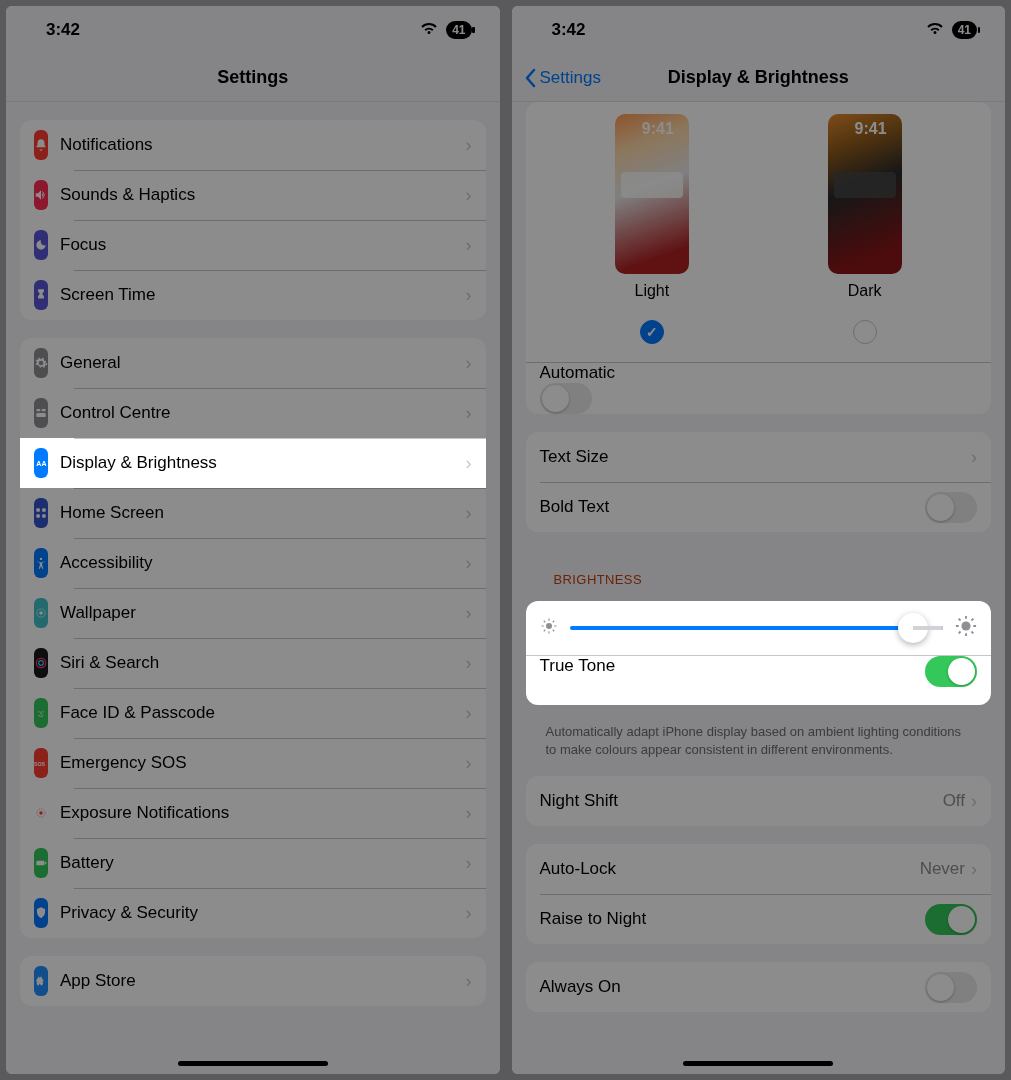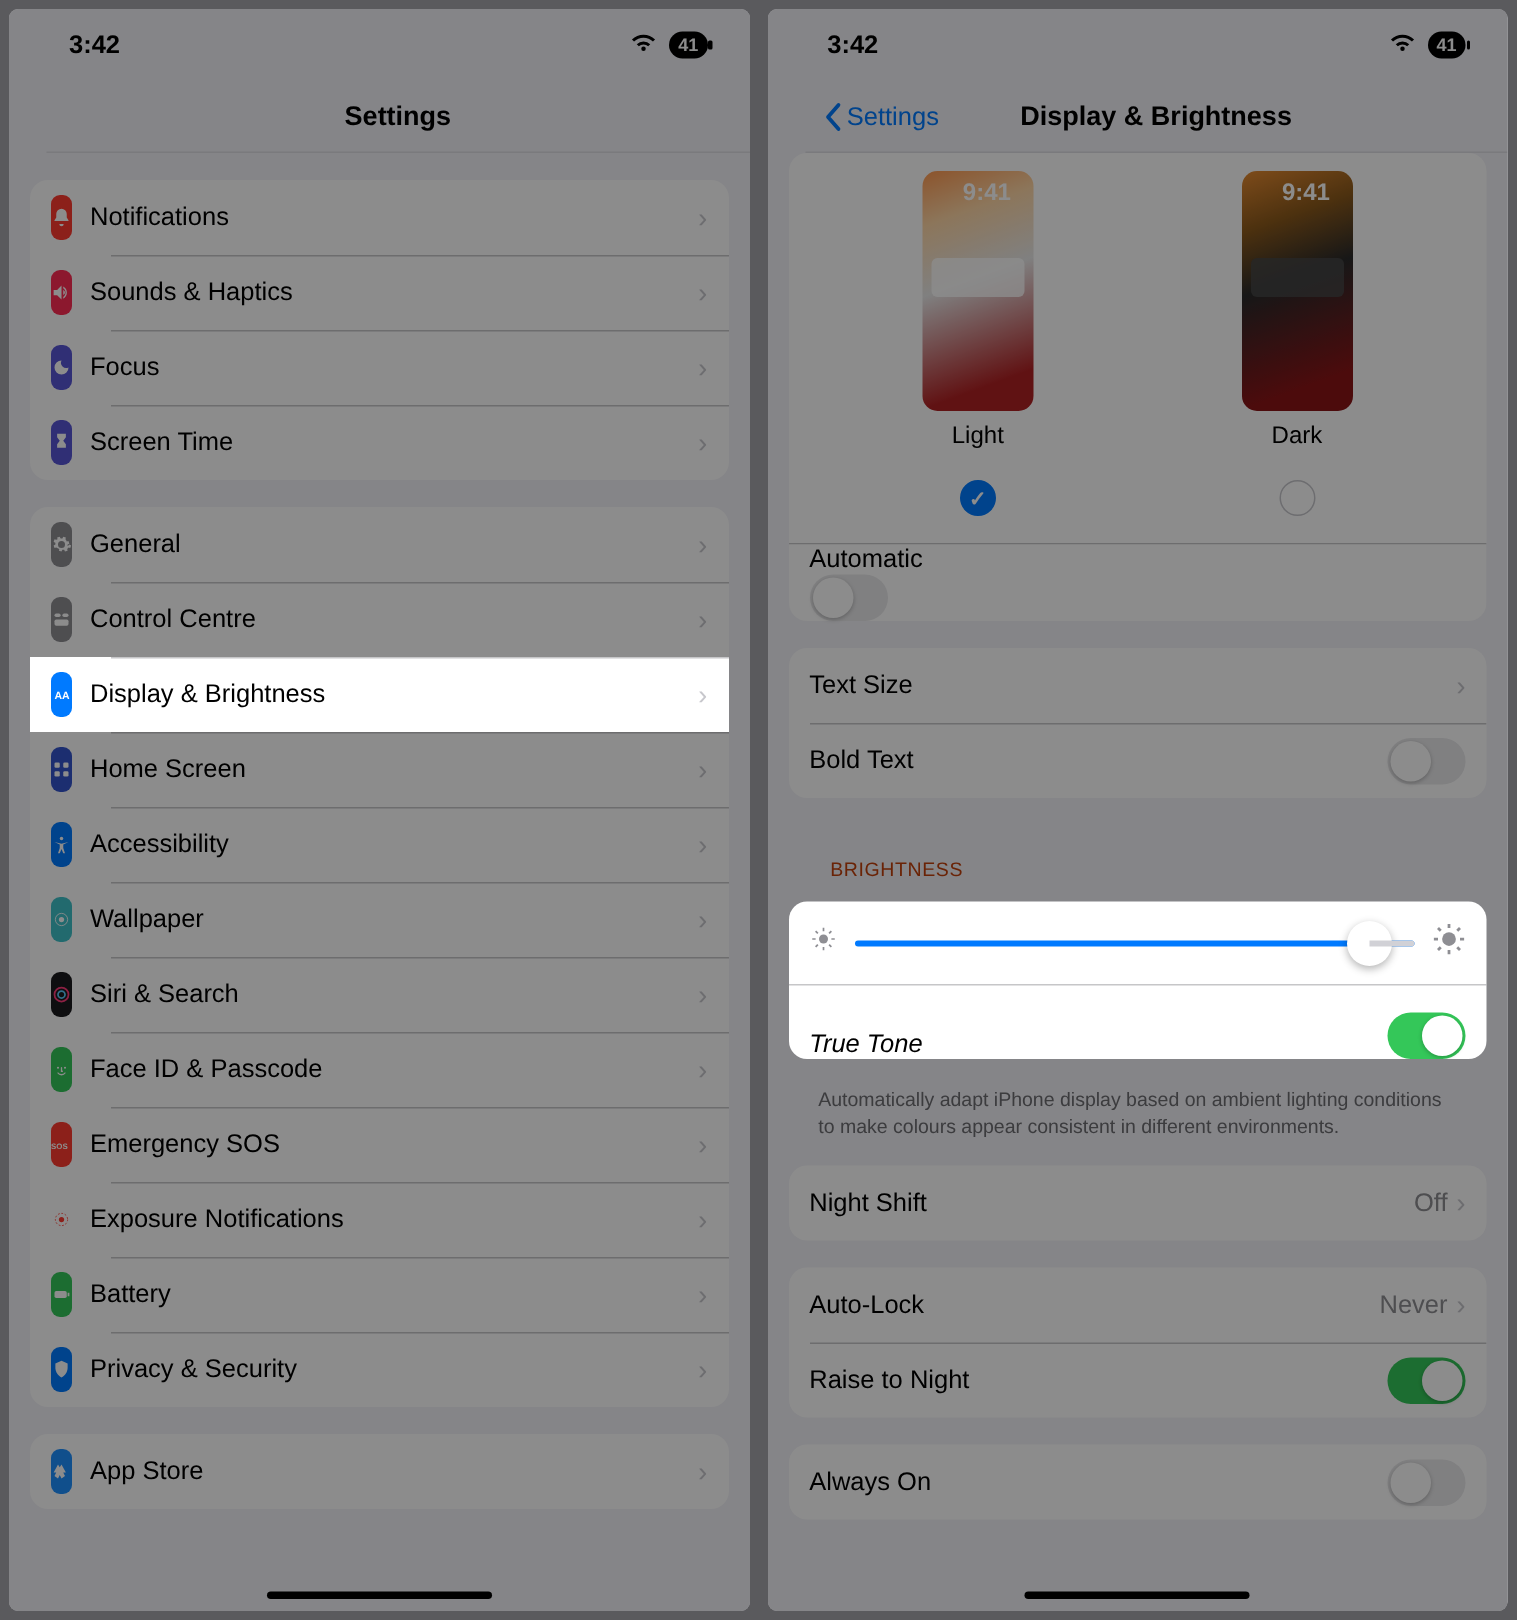--- a/index.html
+++ b/index.html
@@ -55,21 +55,20 @@
     background:#000;
     border-radius:1px;
   }
   .nav-bar {
     height: 48px;
     display: flex;
     align-items: center;
     justify-content: center;
     position: relative;
     border-bottom: 0.5px solid rgba(0,0,0,0.08);
-    margin-left: 25px;
   }
   .nav-title { font-size: 18px; font-weight: 700; }
   .nav-back {
     position: absolute; left: 12px;
     display: flex; align-items:center;
     color: #007aff; font-size: 17px;
     gap: 4px;
   }
   .content { padding: 0 14px; }
   .group {
@@ -204,24 +203,23 @@
     right:0; width:8%;
     background:#d1d1d6; border-radius:0 2px 2px 0;
   }
   .slider-thumb{
     position:absolute; top:50%; left:92%;
     transform:translate(-50%,-50%);
     width:30px; height:30px; border-radius:50%;
     background:#fff; box-shadow:0 2px 6px rgba(0,0,0,0.3);
   }
   .truetone-row{
-    display:flex; align-items:flex-end;
+    display:flex; align-items:flex-start;
     padding:0 14px; min-height:50px;
     border-top:0.5px solid rgba(60,60,67,0.29);
-    font-style:italic;
   }
   .truetone-row .row-label{flex:1;font-size:17px;}
 
   .home-indicator{
     position:absolute; bottom:8px; left:50%;
     transform:translateX(-50%);
     width:150px; height:5px; border-radius:3px;
     background:#000;
   }
 

